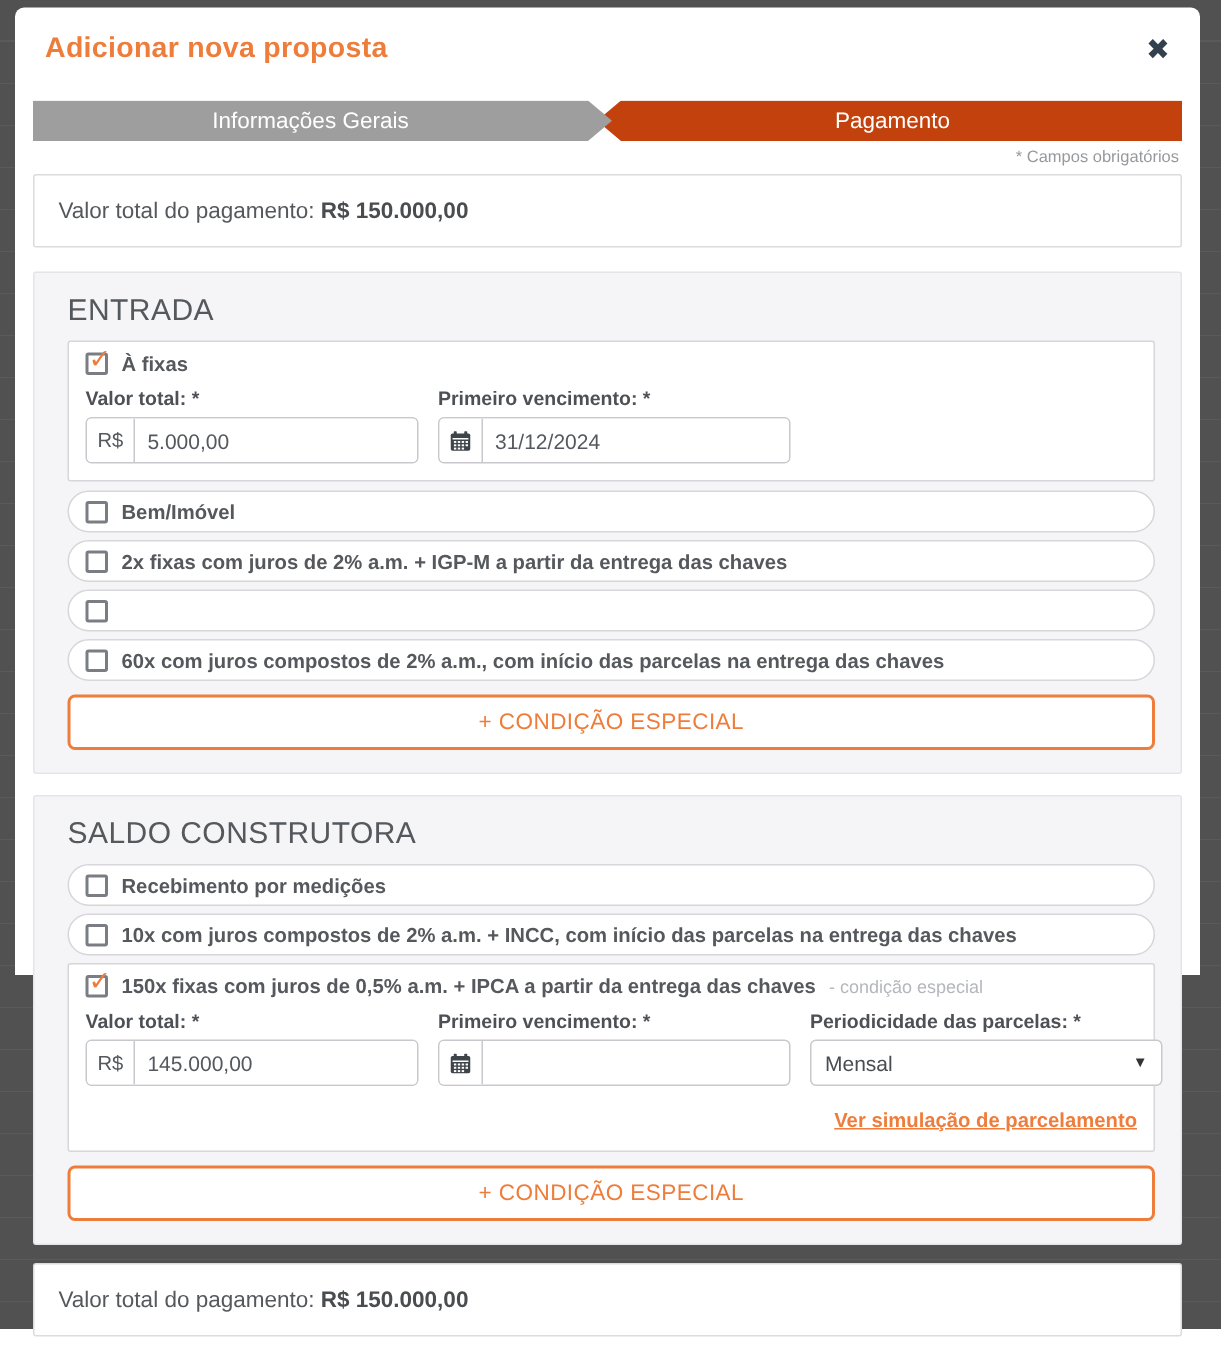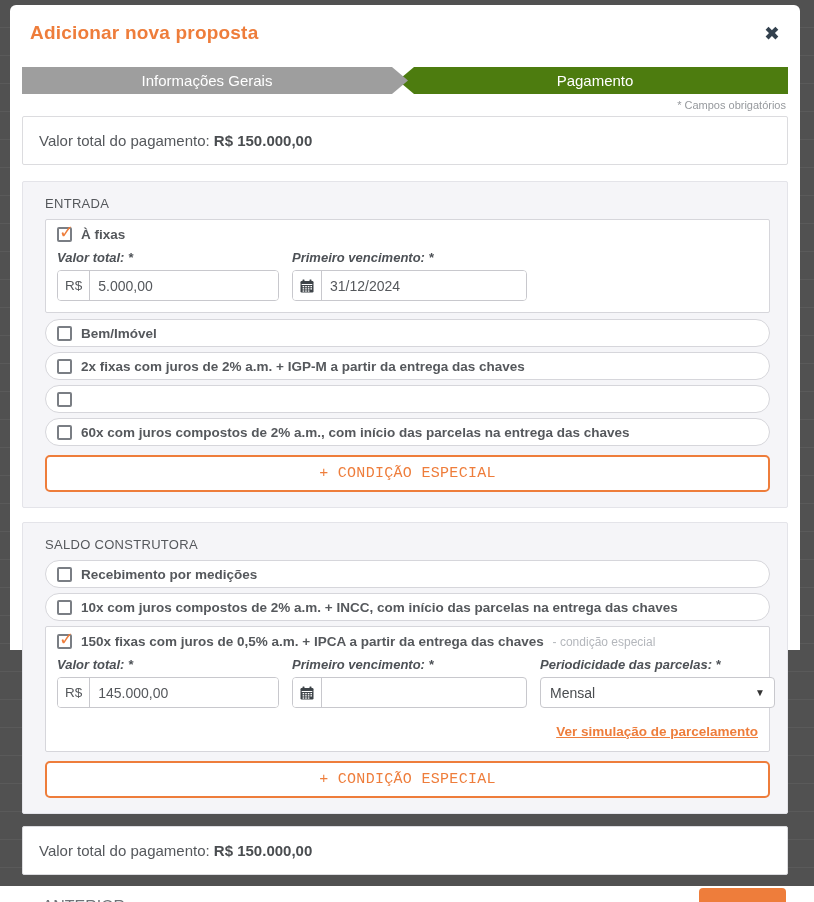--- a/index.html
+++ b/index.html
@@ -37,40 +37,40 @@
   .tab {
     flex:1; display:flex; align-items:center; justify-content:center;
     color:#fff; font-size:15px; cursor:pointer; position:relative;
   }
   .tab-inactive {
     background:#9e9e9e; z-index:2; margin-right:-16px;
     clip-path:polygon(0 0, calc(100% - 16px) 0, 100% 50%, calc(100% - 16px) 100%, 0 100%);
   }
   .tab-inactive span { margin-right:16px; }
   .tab-active {
-    background:#4d7c0f; z-index:1;
+    background:#c2410c; z-index:1;
     clip-path:polygon(22px 0, 100% 0, 100% 100%, 22px 100%, 6px 50%);
     padding-left:10px;
   }
   .required-note {
     text-align:right; font-size:11px; color:#96999d; margin:5px 2px 0 0;
   }
   
   .summary-box {
     border:1px solid #dcdcdf; background:#fff; border-radius:2px;
     padding:15px 16px; font-size:15px; color:#55585c; margin-top:5px;
   }
   .summary-box b { color:#4a4d50; }
   
   .panel {
     margin-top:16px; background:#f5f5f8; border:1px solid #e4e4e9;
     border-radius:2px; padding:9px 17px 15px 22px;
   }
   .panel-heading {
-    font-size:13px; color:#55585c; letter-spacing:.3px; margin:5px 0 8px 0;
+    font-size:20px; color:#55585c; letter-spacing:.3px; margin:5px 0 8px 0;
   }
   
   .option-row {
     background:#fff; border:1px solid #d6d6db; border-radius:14px;
     margin-top:5px; padding:5px 11px; min-height:28px;
     display:flex; align-items:center; cursor:pointer;
   }
   .option-row:first-of-type { margin-top:0; }
   .opt-label { font-size:13.5px; font-weight:bold; color:#55585c; margin-left:9px; }
   .opt-suffix { font-size:12px; color:#b4b7bc; margin-left:5px; font-weight:normal; }
@@ -85,21 +85,21 @@
     color:#ee7d3b; font-size:18px; font-weight:bold;
   }
   
   .option-card {
     background:#fff; border:1px solid #d6d6db; border-radius:2px;
     padding:7px 11px 11px 11px; margin-top:0;
   }
   .card-chk-row { display:flex; align-items:center; cursor:pointer; }
   .fields-row { display:flex; gap:13px; margin-top:2px; }
   .field { display:flex; flex-direction:column; }
-  .field-label { font-size:13px; font-weight:bold; color:#4d5156; margin:6px 0 5px 0;font-style:italic; }
+  .field-label { font-size:13px; font-weight:bold; color:#4d5156; margin:6px 0 5px 0; }
   .input-group {
     display:flex; align-items:stretch; height:31px;
     border:1px solid #c8c8cd; border-radius:4px; background:#fff; overflow:hidden;
   }
   .input-prefix {
     display:flex; align-items:center; padding:0 7px;
     border-right:1px solid #c8c8cd; font-size:13.5px; color:#55585c; background:#fff;
   }
   .input-group input {
     border:none; outline:none; font-family:inherit; font-size:14px; color:#55585c;
@@ -117,21 +117,21 @@
   .select-arrow { font-size:10px; color:#333; }
   .sim-link-row { text-align:right; margin-top:14px; }
   .sim-link {
     color:#ee7d3b; font-size:13.5px; font-weight:bold;
     text-decoration:underline; cursor:pointer;
   }
   
   .special-btn {
     display:block; width:100%; margin-top:9px; height:37px;
     background:#fff; border:2px solid #ee7d3b; border-radius:5px;
-    color:#ee7d3b; font-family:Liberation Mono, monospace; font-size:15px; letter-spacing:.3px;
+    color:#ee7d3b; font-family:Liberation Sans, sans-serif; font-size:15px; letter-spacing:.3px;
     cursor:pointer;
   }
   
   .footer {
     display:flex; justify-content:space-between; align-items:center;
     margin-top:13px; padding:0 2px 0 8px;
   }
   .prev-link { color:#6e7277; font-size:16px; cursor:pointer; }
   .save-btn {
     background:#ee7d3b; border:none; border-radius:4px; color:#fff;

